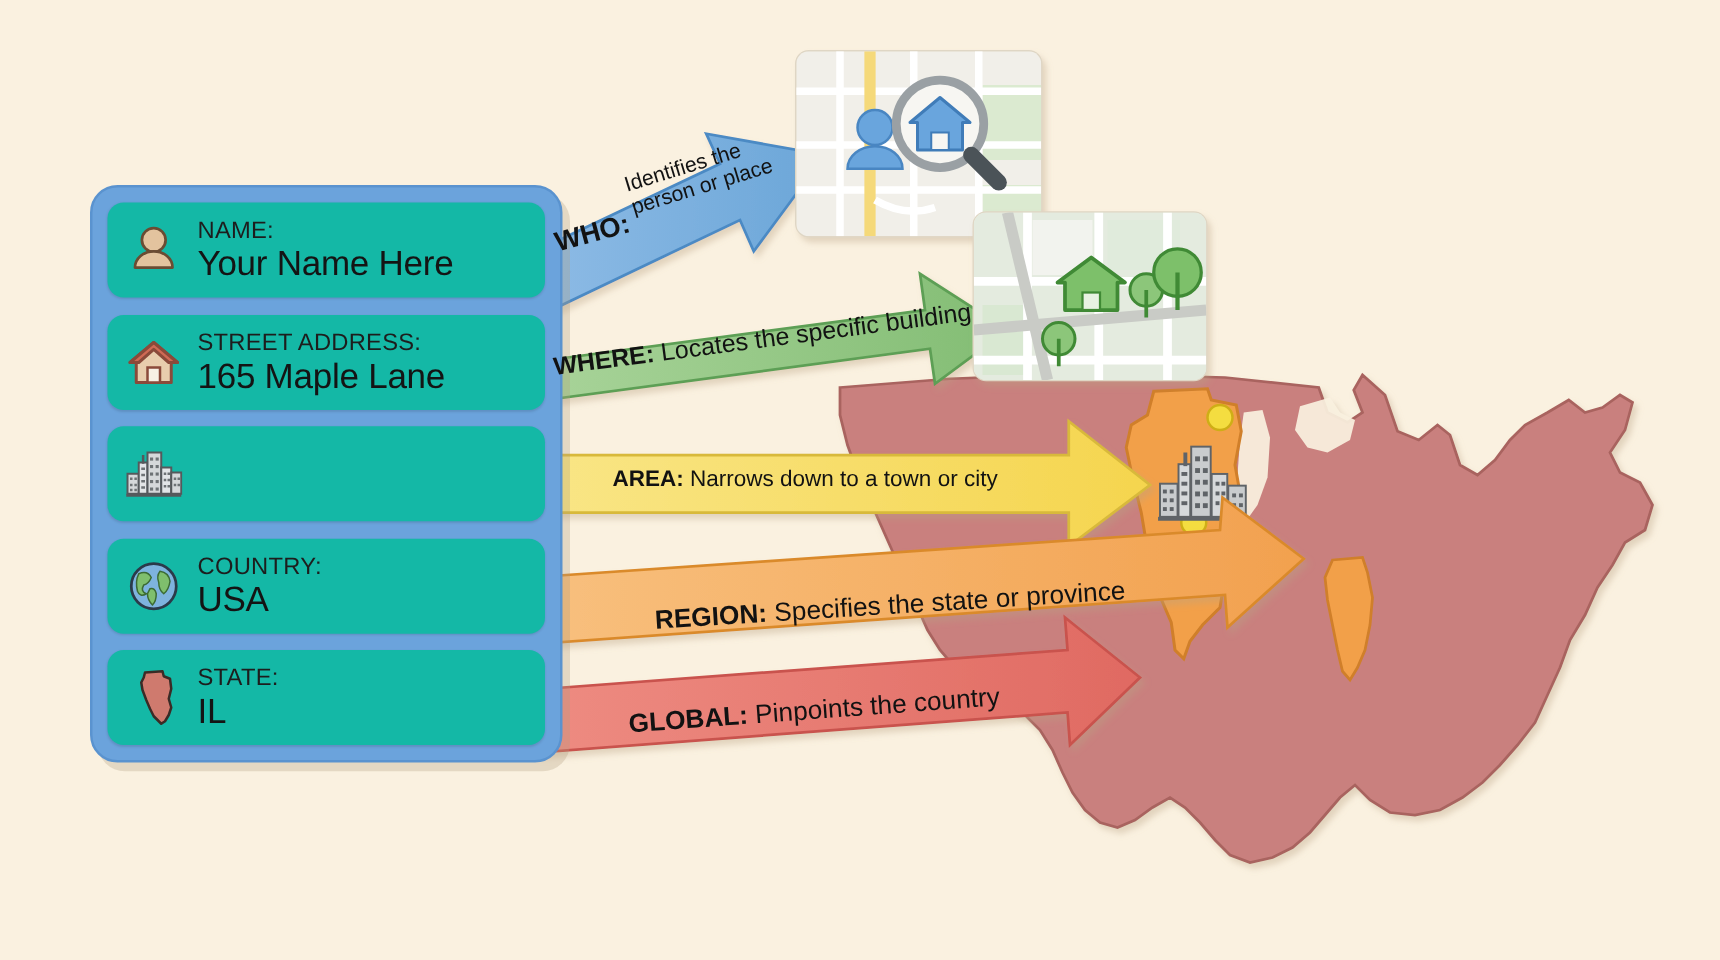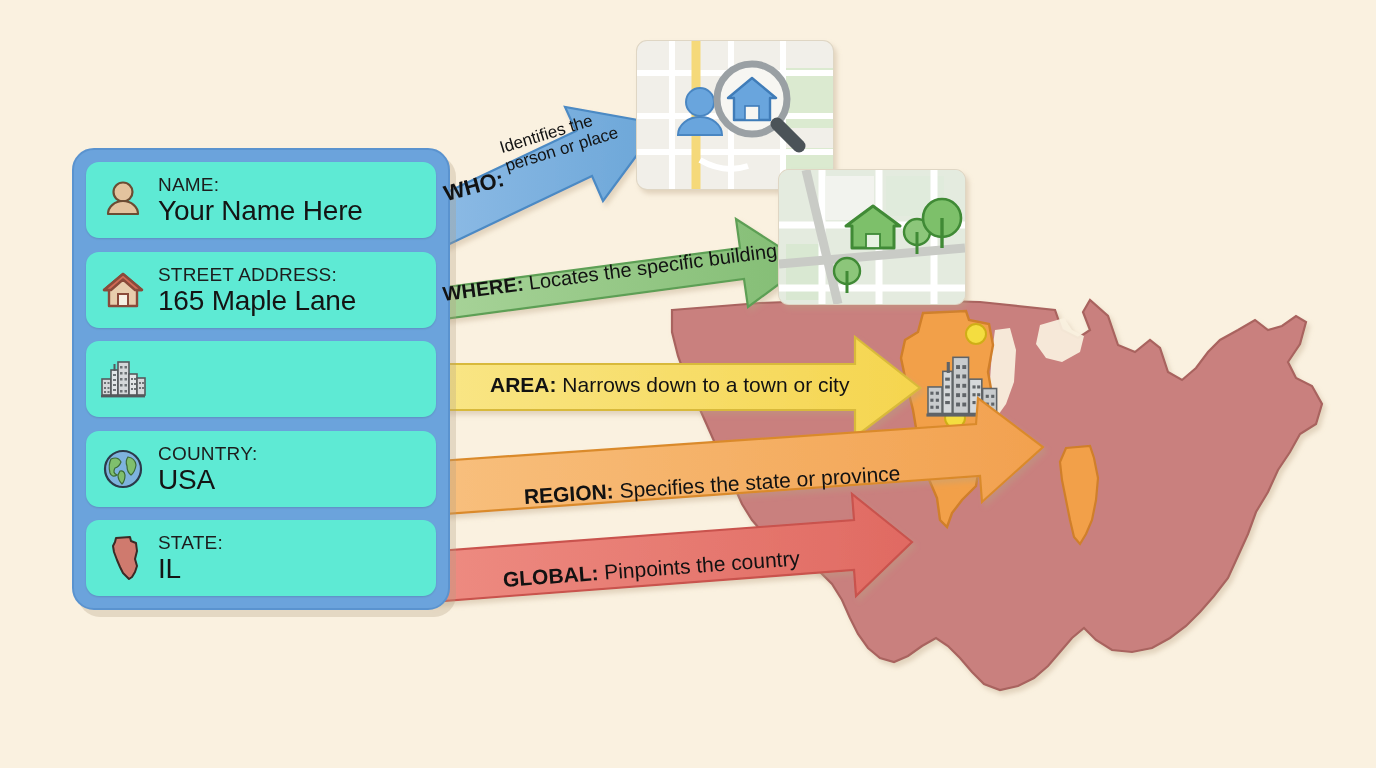--- a/index.html
+++ b/index.html
@@ -15,38 +15,38 @@
   
   .card{
     position:absolute;left:72px;top:148px;width:378px;height:462px;
     background:#6ba3dc;border:2px solid #5a93cf;border-radius:22px;
     box-shadow:6px 7px 0 rgba(180,160,130,.30);
     padding:12px 12px;box-sizing:border-box;
     display:flex;flex-direction:column;justify-content:space-between;
     z-index:6;
   }
   .row{
-    background:#5eead4;border-radius:13px;height:76px;
+    background:#14b8a6;border-radius:13px;height:76px;
     display:flex;align-items:center;gap:12px;padding:0 14px;box-sizing:border-box;
     box-shadow:0 1px 2px rgba(0,0,0,.12);
   }
   .row .ico{width:46px;height:46px;flex:0 0 46px;display:flex;align-items:center;justify-content:center;}
   .row .txt{display:flex;flex-direction:column;justify-content:center;line-height:1;}
   .lbl{font-size:19px;color:#1d1d1d;letter-spacing:.2px;margin-bottom:3px;}
   .val{font-size:28px;font-weight:normal;color:#141414;letter-spacing:-.2px;}
 
   
   .alab{position:absolute;z-index:9;white-space:nowrap;color:#121212;pointer-events:none;}
   .alab b{font-weight:bold;}
   .a-who{left:440px;top:158px;width:200px;transform:rotate(-15deg);transform-origin:0 50%;
          font-size:18px;line-height:1.12;white-space:normal;}
   .a-who .k{font-size:22px;font-weight:bold;display:inline-block;transform:translateY(10px);}
   .a-who .d{display:inline-block;font-size:17px;width:120px;transform:translateY(-5px) rotate(-2deg);}
   .a-where{left:443px;top:283px;font-size:20px;transform:rotate(-7.5deg);transform-origin:0 50%;}
-  .a-area{left:490px;top:373px;font-size:21px;}
+  .a-area{left:490px;top:373px;font-size:18px;}
   .a-region{left:524px;top:485px;font-size:21px;transform:rotate(-3.6deg);transform-origin:0 50%;}
   .a-global{left:503px;top:568px;font-size:21px;transform:rotate(-4.2deg);transform-origin:0 50%;}
 </style>
 </head>
 <body>
 
 <div id="stage">
 
   <svg width="1376" height="768" viewBox="0 0 1376 768">
     <defs>

